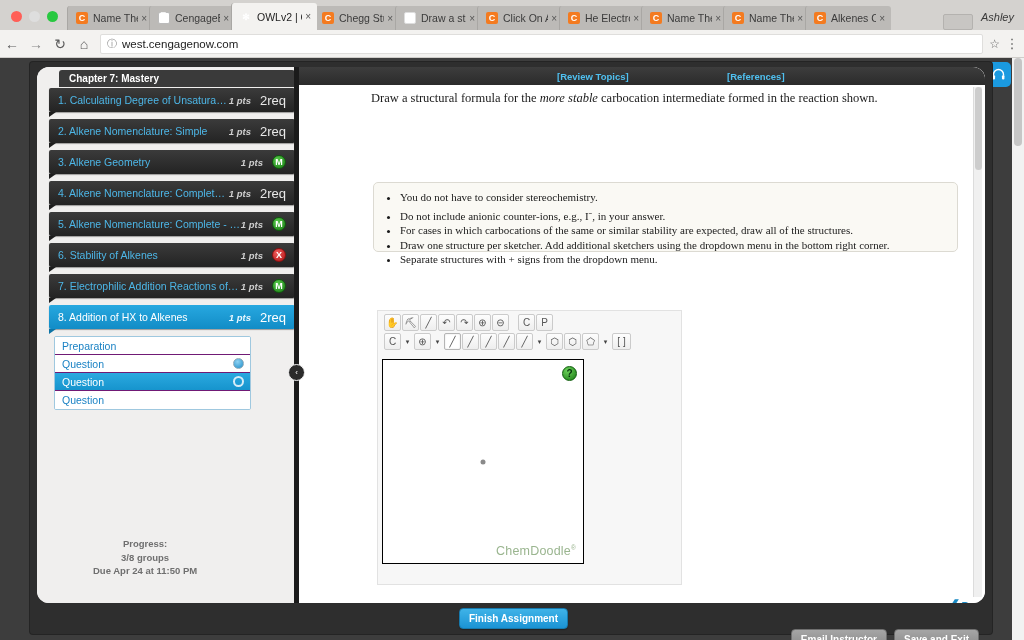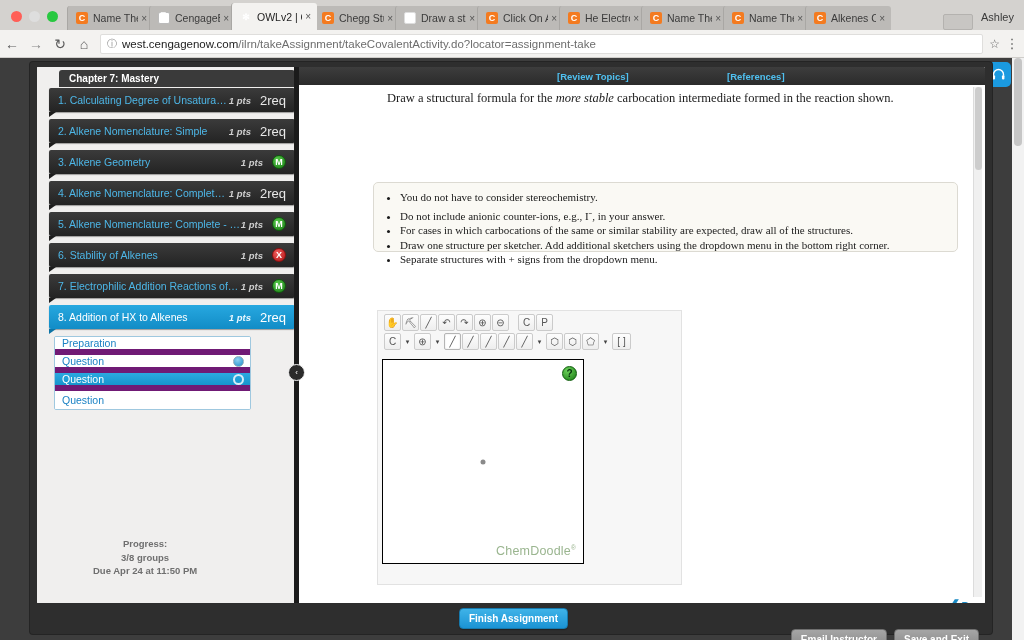--- a/index.html
+++ b/index.html
@@ -45,21 +45,21 @@
   .fav-doc { background:#ffffff; color:#888; border:1px solid #bbb; font-size:8px;}
   .fav-g { background:#ffffff; color:#4285f4; border:1px solid #ddd; font-weight:bold;}
   .fav-owl { background:transparent; color:#2196d6; font-size:11px;}
   .tab .tlabel { flex:1; overflow:hidden; text-overflow:clip; font-size:10.5px; }
   .tab .tclose { font-size:10px; color:#555; margin-left:3px; flex:0 0 auto; }
   .newtab-stub {
     width:30px; height:16px; background:#c8c6c3; border-radius:2px; margin-left:6px;
     border:1px solid #b4b2af;
   }
   .profile-name {
-    font-size:11px; color:#3a3a3a; padding:0 10px 7px 8px; white-space:nowrap;
+    font-size:11px; color:#3a3a3a; padding:0 10px 7px 8px; white-space:nowrap;font-style:italic;
   }
 
   .chrome-urlbar {
     position:absolute; left:0; top:30px; width:1024px; height:28px;
     background:#f3f2f0; display:flex; align-items:center;
     border-bottom:1px solid #cfcdca;
   }
   .navbtn { width:24px; text-align:center; font-size:14px; color:#8a8a8a; }
   .navbtn.enabled { color:#5a5a5a; }
   .urlfield {
@@ -78,21 +78,21 @@
     position:absolute; left:0; top:58px; width:1024px; height:582px;
     background:#3d3d3d;
   }
   .app-frame {
     position:absolute; left:30px; top:4px; width:962px; height:572px;
     background:#2e2e2e; border-radius:3px;
     box-shadow:0 0 0 1px #242424;
   }
   .content-white {
     position:absolute; left:7px; top:5px; width:948px; height:536px;
-    background:#ffffff; border-radius:1px; overflow:hidden;
+    background:#ffffff; border-radius:12px; overflow:hidden;
   }
 
   
   .sidebar {
     position:absolute; left:0; top:0; width:258px; height:536px;
     background:#f0efee;
   }
   .chapter-header {
     position:absolute; left:22px; top:3px; width:236px; height:17px;
     background:#3a3a3a; color:#ffffff;
@@ -130,21 +130,21 @@
   .nav-item.active .n-label { color:#ffffff; }
   .nav-item.active .n-pts { color:#eaf8ff; }
   .nav-item.active .n-req { color:#ffffff; }
 
   .sublist {
     margin-left:5px; width:197px; border:1px solid #9fc8df;
     background:#fff; border-radius:2px; overflow:hidden;
   }
   .sub-item {
     height:18px; display:flex; align-items:center; padding:0 6px 0 7px;
-    font-size:10.5px; color:#1a82c4; border-bottom:6px solid #701a75;
+    font-size:10.5px; color:#1a82c4; border-bottom:1px solid #701a75;
     background:#fff;
   }
   .sub-item:last-child{ border-bottom:none; }
   .sub-item.active { background:linear-gradient(#2ba9e0,#1694cd); color:#ffffff; font-weight:normal;}
   .sub-ind { width:11px; height:11px; border-radius:50%; margin-left:auto; }
   .sub-ind.filled { background:radial-gradient(circle at 40% 30%,#8fd2f2,#1d8dc9); border:1px solid #8fa9b8; }
   .sub-ind.open { background:transparent; border:2px solid #d6ecf7; }
 
   .progress-box { position:absolute; left:56px; top:470px; font-size:9.5px; color:#6f6f6f; font-weight:bold; line-height:13.5px;text-align:center;}
 
@@ -171,21 +171,21 @@
     display:flex; align-items:center;
   }
   .main-topbar a {
     color:#4fc0f0; font-size:9.5px; font-weight:bold; text-decoration:none;text-align:center;
   }
   .link-review { position:absolute; left:258px; }
   .link-refs   { position:absolute; left:428px; }
 
   .q-text {
     position:absolute; left:72px; top:24px; width:580px;
-    font-family:"Liberation Serif", serif; font-size:12.5px; color:#1a1a1a;margin-left:16px;
+    font-family:"Liberation Serif", serif; font-size:12.5px; color:#1a1a1a;
   }
   .q-text em { font-style:italic; }
 
   .rxn { position:absolute; left:140px; top:50px; }
 
   .info-box {
     position:absolute; left:74px; top:115px; width:585px; height:70px;
     background:#faf9f4; border:1px solid #dcdad2; border-radius:5px;
   }
   .info-box ul { margin:7px 0 12px 26px; }
@@ -347,21 +347,20 @@
 </div>
 
 <div class="chrome-urlbar">
   <div class="navbtn enabled">←</div>
   <div class="navbtn">→</div>
   <div class="navbtn enabled">↻</div>
   <div class="navbtn enabled">⌂</div>
   <div class="urlfield">
     <span class="url-info">ⓘ</span>
     <span class="url-host">west.cengagenow.com</span>
-    <span class="url-rest">/ilrn/takeAssignment/takeCovalentActivity.do?locator=assignment-take</span>
   </div>
   <div class="star-icon">☆</div>
   <div class="kebab">⋮</div>
 </div>
 
 <div class="page">
   <div class="dark-left-strip"></div>
 
   <div class="frame-scroll">
     <div class="frame-thumb"></div>

